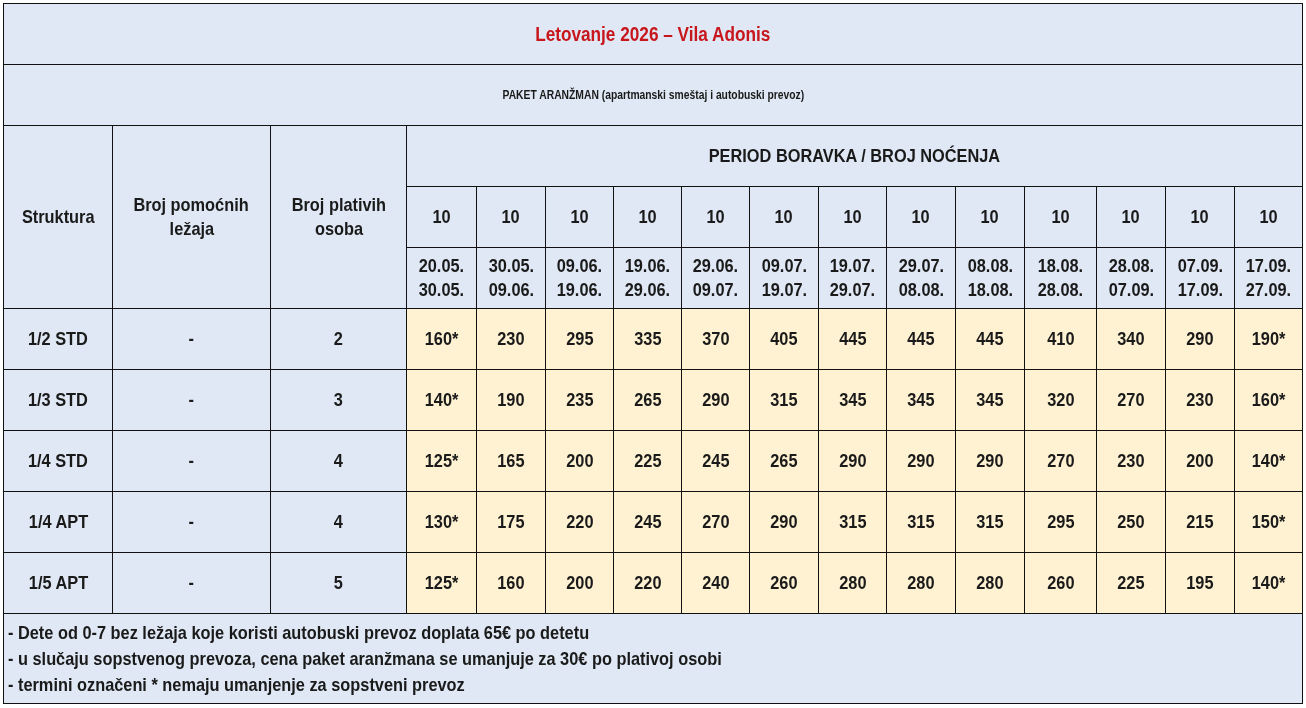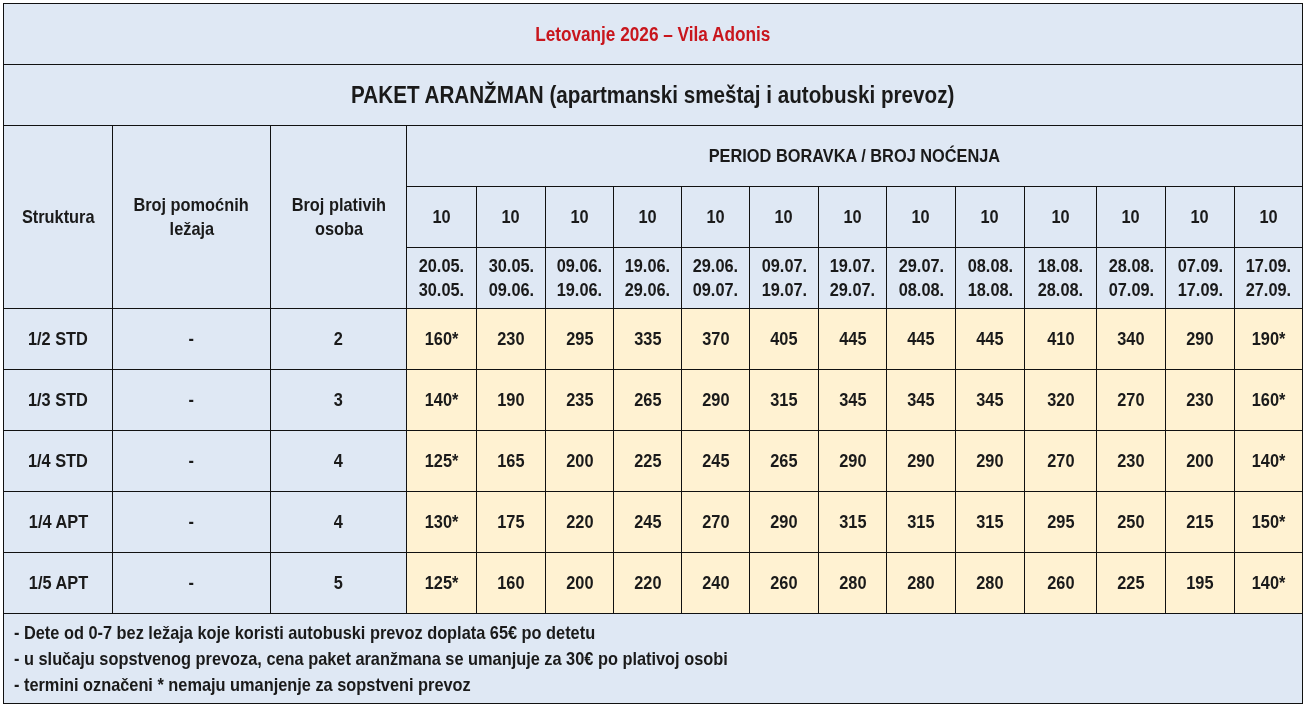--- a/index.html
+++ b/index.html
@@ -19,32 +19,32 @@
     background: #dfe8f4;
     text-align: center;
     vertical-align: middle;
     padding: 0;
     font-size: 19px;
     line-height: 24px;
     overflow: hidden;
   }
   .narrow { display: inline-block; transform: scaleX(0.86); transform-origin: center; white-space: nowrap; }
   .title { color: #c8161d; height: 60px; font-size: 20px; }
-  .subtitle { height: 60px; font-size: 24px; text-decoration: underline; }
+  .subtitle { height: 60px; font-size: 12px; text-decoration: underline; }
   .hdr-period { height: 60px; }
   .hdr-nights { height: 60px; text-decoration: underline; }
   .hdr-dates { height: 60px; line-height: 24px; }
   .row td { height: 60px; }
   .price { background: #fff2d2 !important; }
   .notes td {
     text-align: left;
     height: 89px;
     font-size: 19px;
     line-height: 26px;
-    padding-left: 10px;
+    padding-left: 4px;
     vertical-align: middle;
   }
   .notes .line { display: block; transform: scaleX(0.86); transform-origin: left center; white-space: nowrap; }
 </style>
 </head>
 <body>
 
 <div class="wrap">
 <table id="price-table">
   <colgroup>

